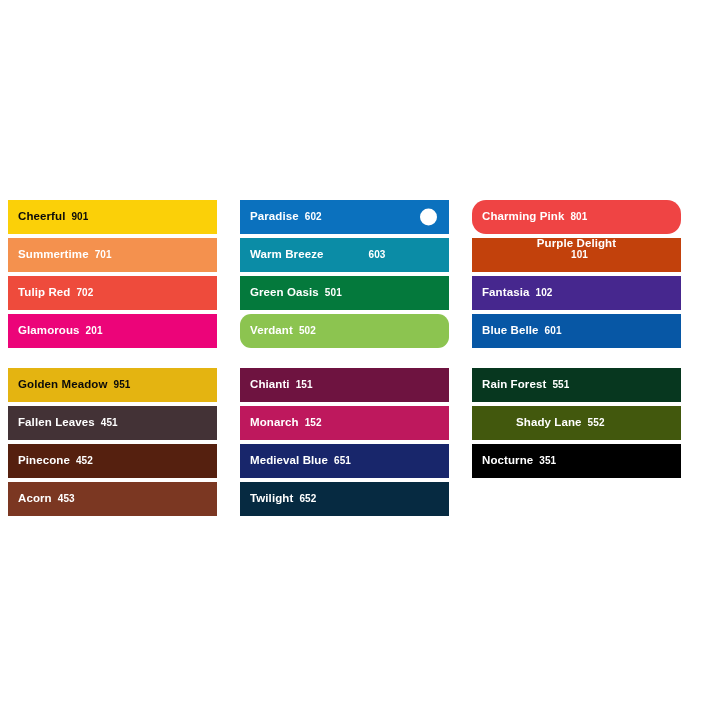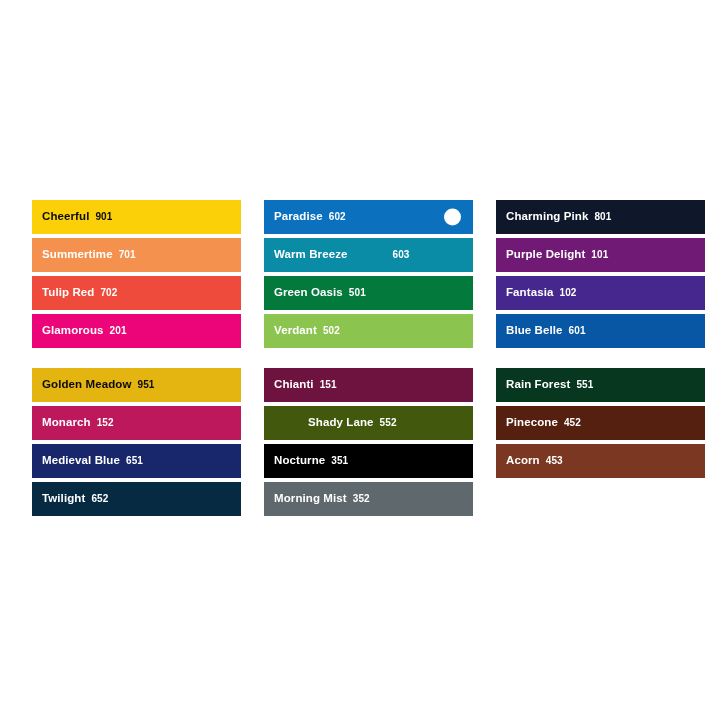--- a/index.html
+++ b/index.html
@@ -17,21 +17,21 @@
 
   #palette-page {
     position: relative;
     width: 720px;
     height: 720px;
     background: #ffffff;
   }
 
   .swatch-grid {
     position: absolute;
-    left: 32px;
+    left: 8px;
     top: 200px;
     width: 673px;
     display: flex;
     flex-direction: column;
     gap: 20px;
   }
 
   .swatch-group {
     display: grid;
     grid-template-columns: 209px 209px 209px;
@@ -86,73 +86,77 @@
       <div class="swatch-group">
         <div class="swatch" style="background: rgb(251, 208, 8); color: rgb(11, 11, 11);">
           <span class="swatch-label">Cheerful</span>
           <span class="swatch-code">901</span>
         </div>
         <div class="swatch" style="background: rgb(11, 113, 190); color: rgb(255, 255, 255);">
           <span class="swatch-label">Paradise</span>
           <span class="swatch-code">602</span>
           <span class="selected-dot"></span>
         </div>
-        <div class="swatch" style="background: #0f172a; color: rgb(255, 255, 255);">
+        <div class="swatch" style="background: #ef4444; color: rgb(255, 255, 255); border-radius: 14px;">
           <span class="swatch-label">Charming Pink</span>
           <span class="swatch-code">801</span>
         </div>
         <div class="swatch" style="background: rgb(244, 145, 78); color: rgb(255, 255, 255);">
           <span class="swatch-label">Summertime</span>
           <span class="swatch-code">701</span>
         </div>
         <div class="swatch" style="background: rgb(11, 140, 166); color: rgb(255, 255, 255); gap: 39px;">
           <span class="swatch-label">Warm Breeze</span>
           <span class="swatch-code">603</span>
         </div>
-        <div class="swatch" style="background: #701a75; color: rgb(255, 255, 255);">
+        <div class="swatch" style="background: #c2410c; color: rgb(255, 255, 255); flex-direction: column;">
           <span class="swatch-label">Purple Delight</span>
           <span class="swatch-code">101</span>
         </div>
         <div class="swatch" style="background: rgb(238, 75, 60); color: rgb(255, 255, 255);">
           <span class="swatch-label">Tulip Red</span>
           <span class="swatch-code">702</span>
         </div>
         <div class="swatch" style="background: rgb(4, 121, 60); color: rgb(255, 255, 255);">
           <span class="swatch-label">Green Oasis</span>
           <span class="swatch-code">501</span>
         </div>
         <div class="swatch" style="background: rgb(70, 39, 142); color: rgb(255, 255, 255);">
           <span class="swatch-label">Fantasia</span>
           <span class="swatch-code">102</span>
         </div>
         <div class="swatch" style="background: rgb(236, 4, 121); color: rgb(255, 255, 255);">
           <span class="swatch-label">Glamorous</span>
           <span class="swatch-code">201</span>
         </div>
-        <div class="swatch" style="background: rgb(140, 196, 80); color: rgb(255, 255, 255);">
+        <div class="swatch" style="background: rgb(140, 196, 80); color: rgb(255, 255, 255); border-radius: 11px;">
           <span class="swatch-label">Verdant</span>
           <span class="swatch-code">502</span>
         </div>
         <div class="swatch" style="background: rgb(7, 87, 165); color: rgb(255, 255, 255);">
           <span class="swatch-label">Blue Belle</span>
           <span class="swatch-code">601</span>
         </div>
       </div>
       <div class="swatch-group">
         <div class="swatch" style="background: rgb(228, 180, 17); color: rgb(11, 11, 11);">
           <span class="swatch-label">Golden Meadow</span>
           <span class="swatch-code">951</span>
         </div>
         <div class="swatch" style="background: rgb(110, 19, 64); color: rgb(255, 255, 255);">
           <span class="swatch-label">Chianti</span>
           <span class="swatch-code">151</span>
         </div>
         <div class="swatch" style="background: rgb(7, 55, 31); color: rgb(255, 255, 255);">
           <span class="swatch-label">Rain Forest</span>
           <span class="swatch-code">551</span>
+        </div>
+        <div class="swatch" style="background: rgb(67, 50, 54); color: rgb(255, 255, 255);">
+          <span class="swatch-label">Fallen Leaves</span>
+          <span class="swatch-code">451</span>
         </div>
         <div class="swatch" style="background: #be185d; color: rgb(255, 255, 255);">
           <span class="swatch-label">Monarch</span>
           <span class="swatch-code">152</span>
         </div>
         <div class="swatch" style="background: rgb(66, 88, 13); color: rgb(255, 255, 255); padding-left: 44px;">
           <span class="swatch-label">Shady Lane</span>
           <span class="swatch-code">552</span>
         </div>
         <div class="swatch" style="background: rgb(85, 32, 15); color: rgb(255, 255, 255);">
@@ -168,19 +172,15 @@
           <span class="swatch-code">351</span>
         </div>
         <div class="swatch" style="background: rgb(123, 55, 34); color: rgb(255, 255, 255);">
           <span class="swatch-label">Acorn</span>
           <span class="swatch-code">453</span>
         </div>
         <div class="swatch" style="background: rgb(6, 42, 65); color: rgb(255, 255, 255);">
           <span class="swatch-label">Twilight</span>
           <span class="swatch-code">652</span>
         </div>
-        <div class="swatch" style="background: rgb(95, 105, 109); color: rgb(255, 255, 255);">
-          <span class="swatch-label">Morning Mist</span>
-          <span class="swatch-code">352</span>
-        </div>
       </div>
     </div>
 </div>
 
 </body></html>

